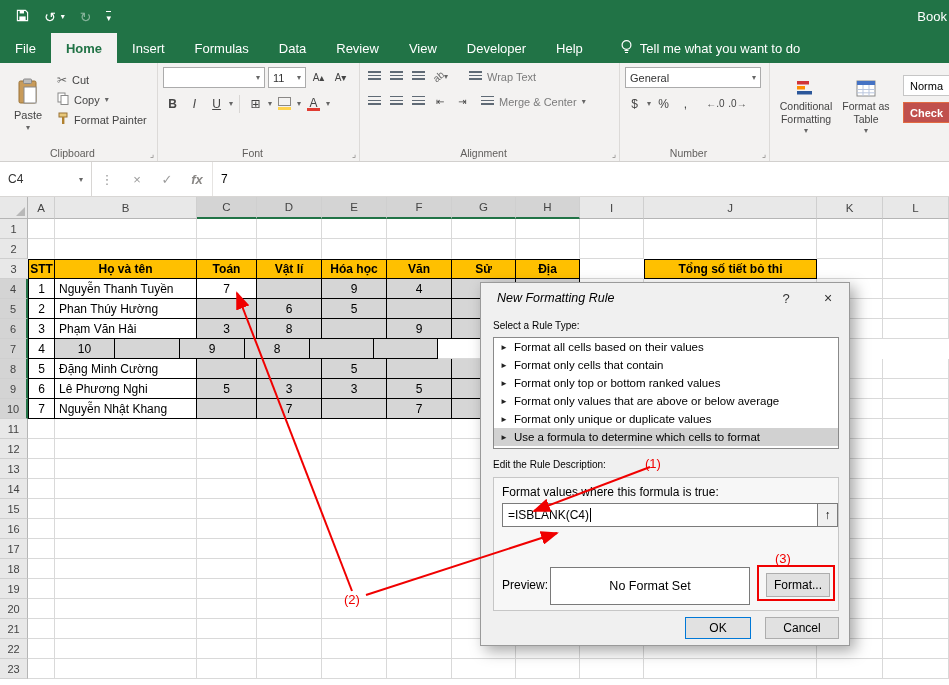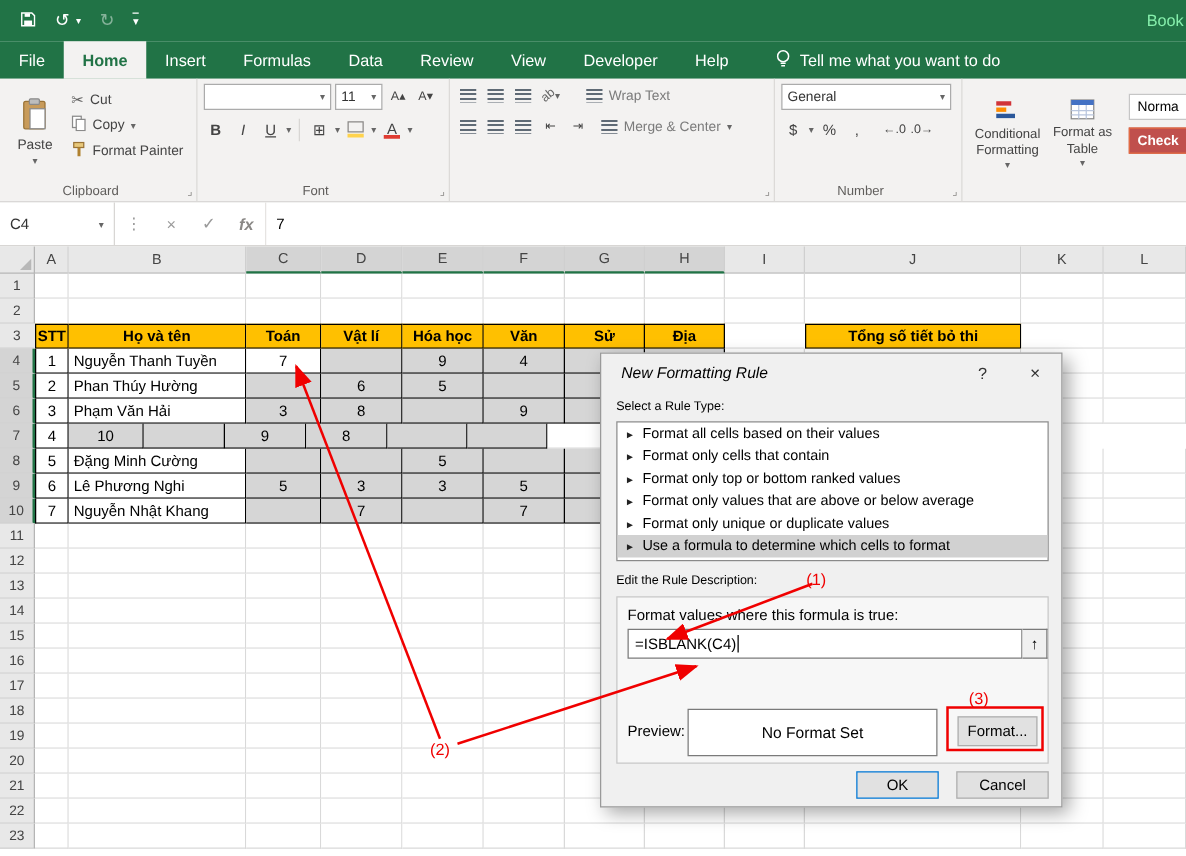--- a/index.html
+++ b/index.html
@@ -5,21 +5,21 @@
   * { margin:0; padding:0; box-sizing:border-box; }
   html,body { width:949px; height:685px; overflow:hidden; }
   body { position:relative; font-family:"Liberation Sans","DejaVu Sans",sans-serif; background:#fff; color:#222; }
 
   
   .titlebar { position:absolute; top:0; left:0; width:949px; height:33px; background:#217346; color:#fff; display:flex; align-items:center; z-index:3; }
   .qat { display:flex; align-items:center; gap:15px; padding-left:16px; font-size:14px; }
   .qat .dim { opacity:.45; }
   .qat .chev-sm { font-size:8px; margin-left:-10px; }
   .qat-custom { border-top:1.5px solid #fff; padding-top:1px; font-size:9px; display:inline-block; }
-  .tb-book { position:absolute; right:2px; top:0; height:33px; display:flex; align-items:center; font-size:13px; color:#86efac; }
+  .tb-book { position:absolute; right:2px; top:0; height:33px; display:flex; align-items:center; font-size:13px; color:#ffffff; }
 
   
   .tabbar { position:absolute; top:33px; left:0; width:949px; height:30px; background:#217346; display:flex; align-items:stretch; color:#fff; z-index:3; }
   .tab { display:flex; align-items:center; padding:0 15px; font-size:13px; cursor:default; }
   .tab.active { background:#f3f2f1; color:#217346; font-weight:bold; }
   .tellme { display:flex; align-items:center; gap:7px; margin-left:22px; font-size:13px; }
 
   
   .ribbon { position:absolute; top:63px; left:0; width:949px; height:99px; background:#f3f2f1; border-bottom:1px solid #d2d0ce; display:flex; z-index:3; }
   .rgroup { position:relative; height:100%; border-right:1px solid #dcdad8; padding:4px 5px 16px; }
@@ -250,20 +250,21 @@
           <span class="bars"></span>
         </div>
       <div class="tbtn small">⇤</div>
       <div class="tbtn small">⇥</div>
       <div class="rsmall muted" style="margin-left:6px">
         <span class="bars"></span>
         <span>Merge &amp; Center</span>
         <span class="chev">▾</span>
       </div>
     </div>
+    <div class="rlabel">Alignment</div>
     <span class="launcher">⌟</span>
   </div>
 
   <div class="rgroup" style="width:150px">
     <div class="frow">
       <div class="combo" style="width:136px">
         <span>General</span>
         <span class="chev">▾</span>
       </div>
     </div>

